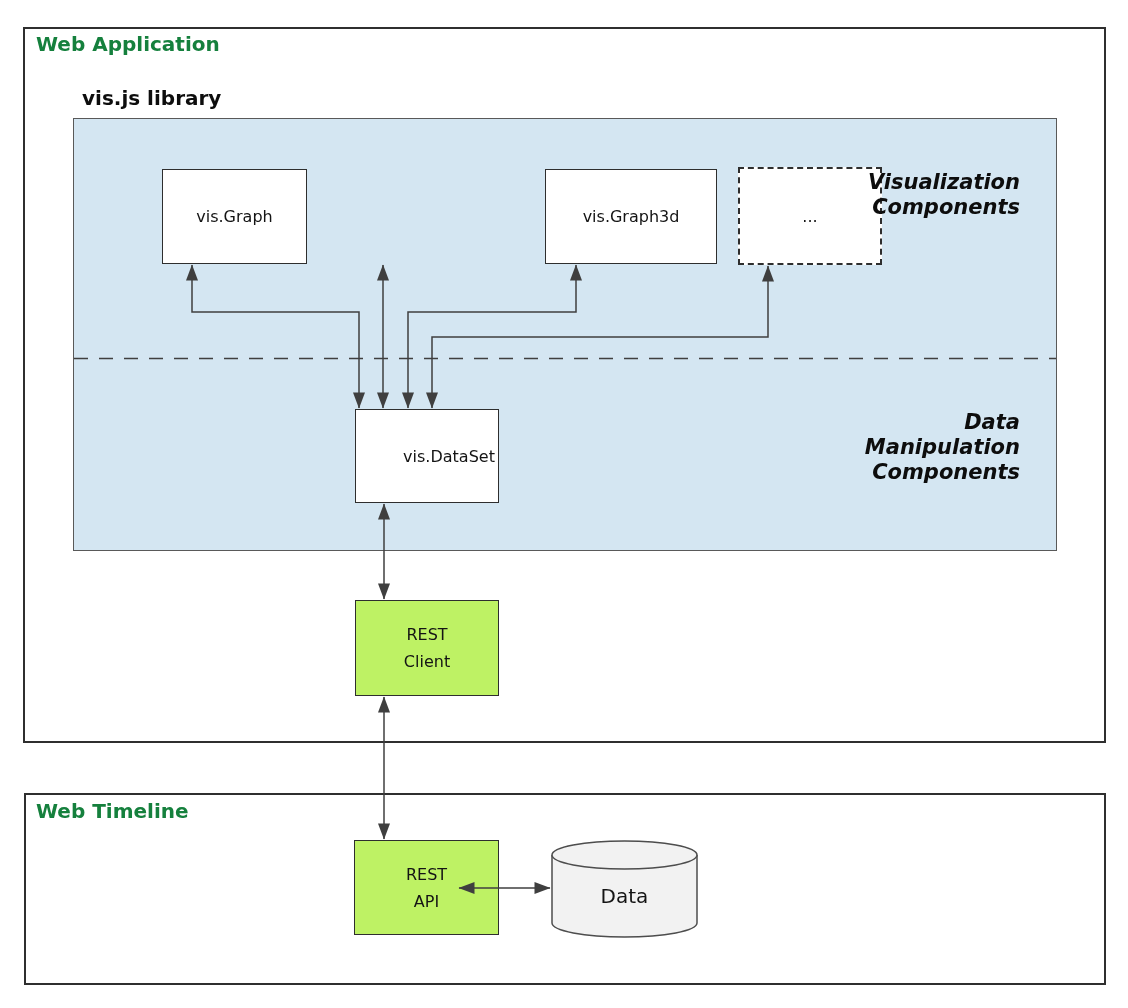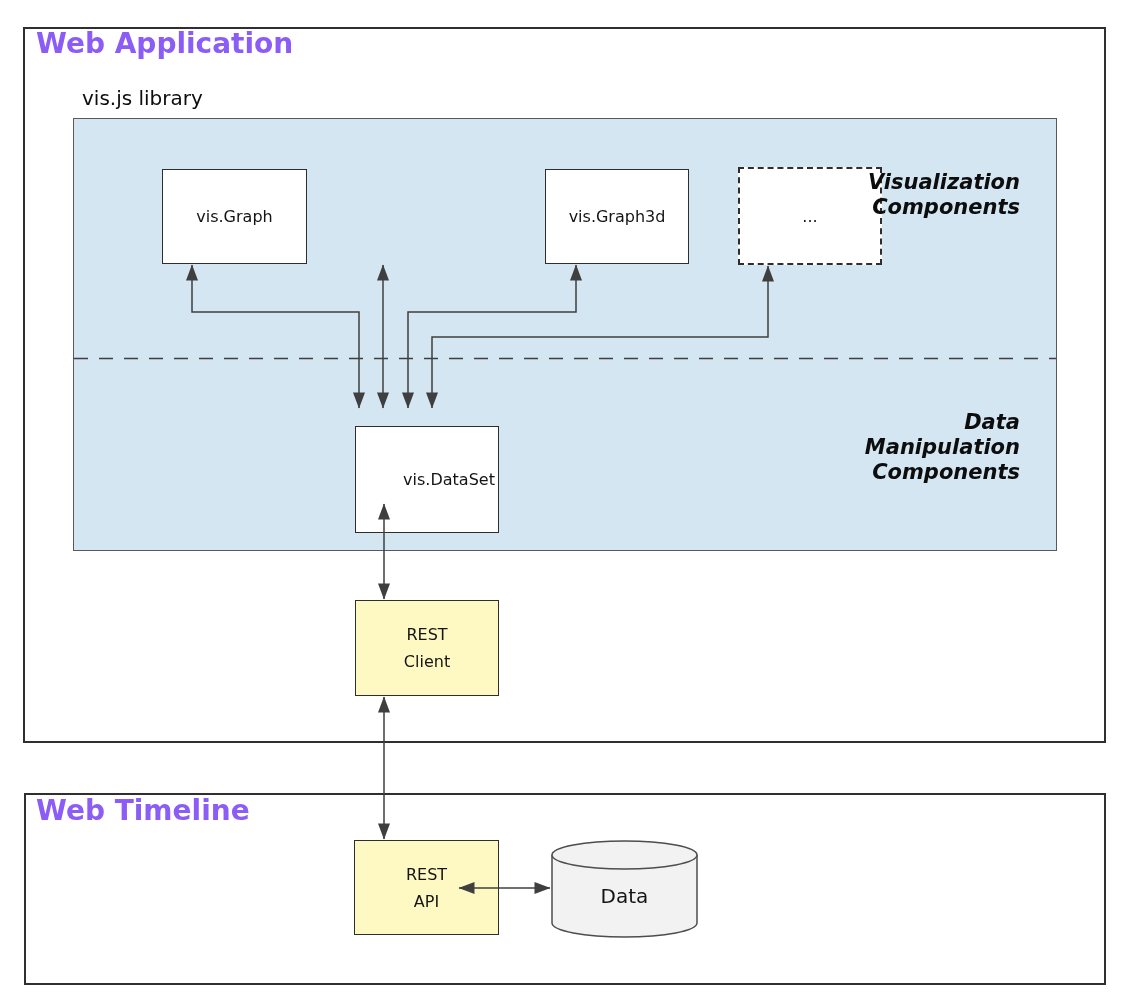--- a/index.html
+++ b/index.html
@@ -3,30 +3,30 @@
 <meta charset="utf-8">
 <style>
   html,body{margin:0;padding:0;background:#fff;}
   #canvas{
     position:relative;width:1128px;height:1008px;background:#ffffff;
     font-family:"DejaVu Sans","Liberation Sans",sans-serif;color:#111;
     overflow:hidden;
   }
   .abs{position:absolute;box-sizing:border-box;}
   .container-box{border:2px solid #2f2f2f;background:#ffffff;}
-  .section-title{font-weight:bold;font-size:28px;line-height:26px;color:#8b5cf6;white-space:pre-line;}
-  .sub-title{font-weight:normal;font-size:20px;line-height:22px;color:#0d0d0d;}
+  .section-title{font-weight:bold;font-size:20px;line-height:26px;color:#15803d;white-space:pre-line;}
+  .sub-title{font-weight:bold;font-size:20px;line-height:22px;color:#0d0d0d;}
   .library-box{background:#d4e6f2;border:1px solid #595959;}
   .node{
     display:flex;align-items:center;justify-content:center;text-align:center;
     font-size:16px;line-height:27px;color:#141414;background:#ffffff;
     border:1.5px solid #2e2e2e;white-space:pre-line;margin-left:42px;
   }
   .node.dashed{border:2px dashed #2e2e2e;}
-  .node.gray{background:#fef9c3;}
+  .node.gray{background:#bef264;}
   .zone-label{
     font-weight:bold;font-size:21px;line-height:25px;text-align:right;
     color:#0d0d0d;white-space:pre-line;font-style:italic;
   }
   .cyl-label{
     font-size:20px;color:#141414;text-align:center;
   }
   svg{display:block;}
 </style>
 </head>
@@ -34,30 +34,30 @@
 
 <div id="canvas">
 
   <div class="abs container-box" style="left:23px;top:27px;width:1083px;height:716px;"></div>
   <div class="abs section-title" style="left:36px;top:31px;">Web Application</div>
 
   <div class="abs sub-title" style="left:82px;top:87px;">vis.js library</div>
   <div class="abs library-box" style="left:73px;top:118px;width:984px;height:433px;"></div>
 
   <div class="abs node" style="left:120px;top:169px;width:145px;height:95px;">vis.Graph</div>
-  <div class="abs node" style="left:503px;top:169px;width:144px;height:95px;">vis.Graph3d</div>
+  <div class="abs node" style="left:503px;top:169px;width:172px;height:95px;">vis.Graph3d</div>
   <div class="abs node dashed" style="left:696px;top:167px;width:144px;height:98px;">...</div>
 
   <div class="abs zone-label" style="left:820px;top:170px;width:200px;">Visualization
 Components</div>
   <div class="abs zone-label" style="left:820px;top:410px;width:200px;">Data
 Manipulation
 Components</div>
 
-  <div class="abs node" style="left:313px;top:426px;width:144px;height:107px;padding-left:44px;">vis.DataSet</div>
+  <div class="abs node" style="left:313px;top:409px;width:144px;height:94px;padding-left:44px;">vis.DataSet</div>
 
   <div class="abs node gray" style="left:313px;top:600px;width:144px;height:96px;">REST
 Client</div>
 
   <div class="abs container-box" style="left:24px;top:793px;width:1082px;height:192px;"></div>
   <div class="abs section-title" style="left:36px;top:798px;">Web Timeline</div>
 
   <div class="abs node gray" style="left:312px;top:840px;width:145px;height:95px;">REST
 API</div>
 

